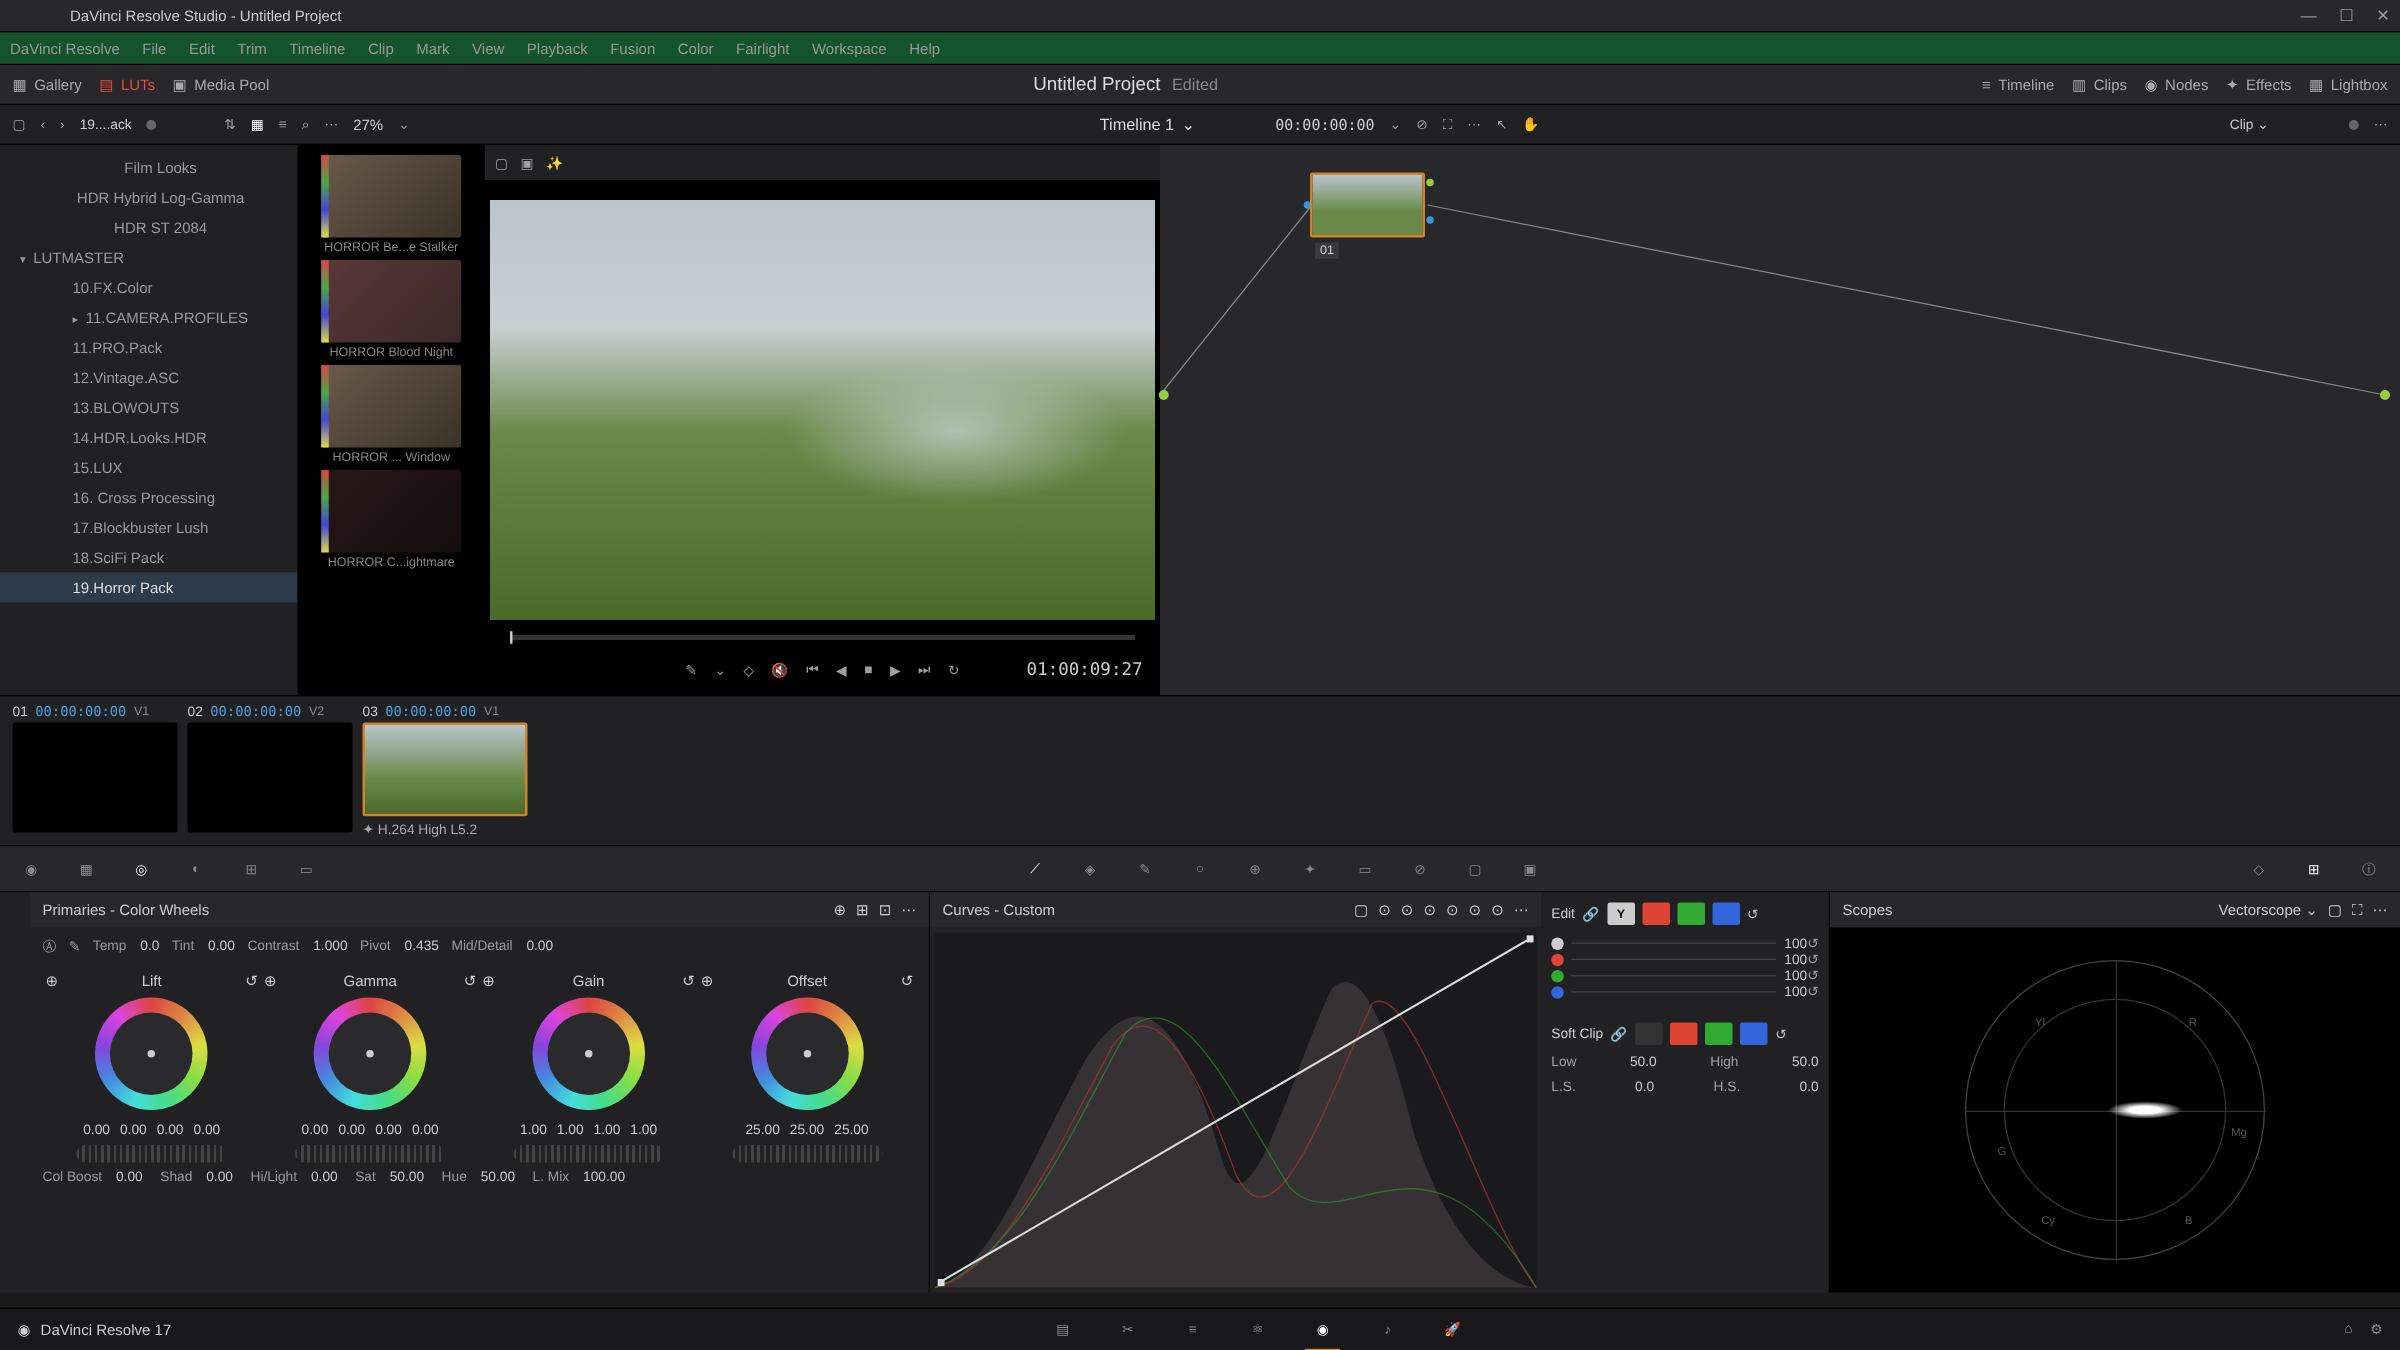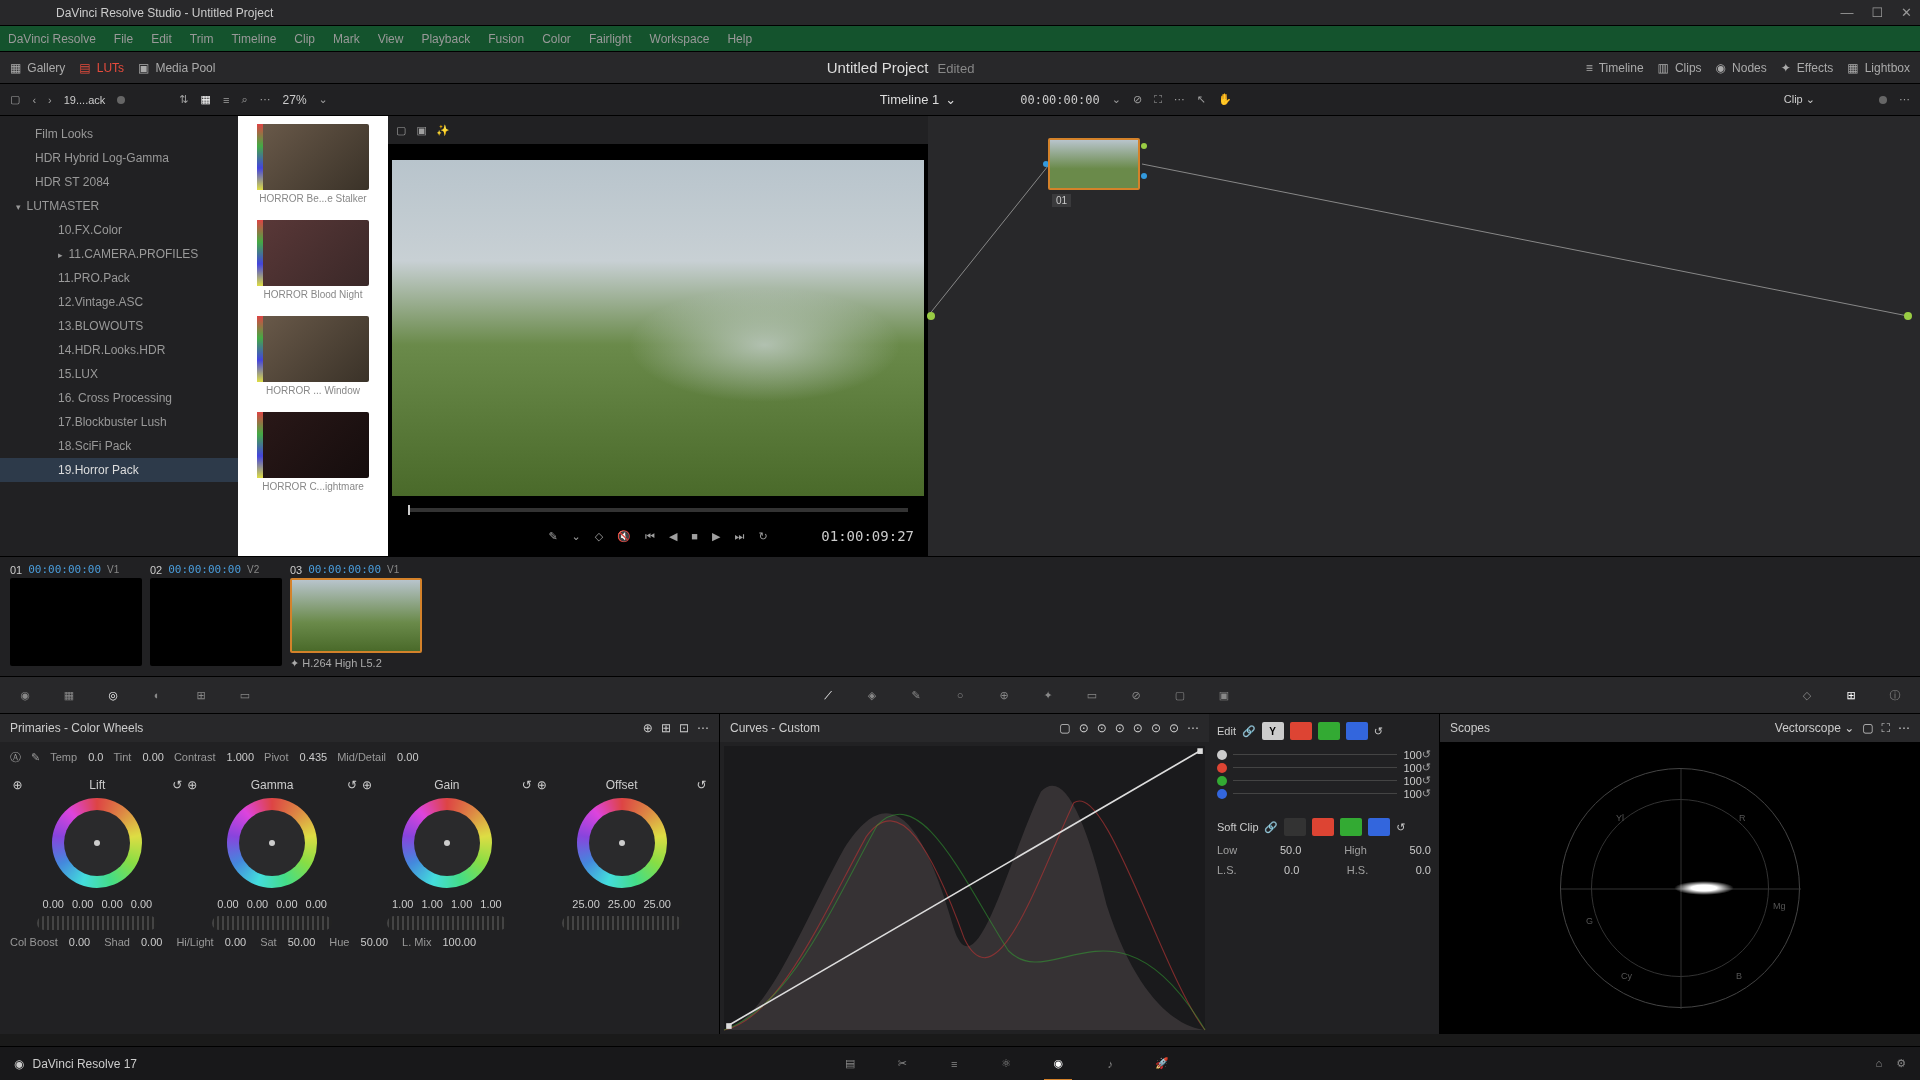--- a/index.html
+++ b/index.html
@@ -28,28 +28,28 @@
 .subtool .zoom { font-size: 12px; color: #ccc; }
 .subtool .timeline-sel { font-size: 13px; color: #ddd; display: flex; align-items: center; gap: 6px; }
 .subtool .timecode { font-size: 12px; color: #ccc; font-family: monospace; }
 
 
 .main { display: flex; height: 440px; background: #1a1a1a; }
 
 
 .lut-tree { width: 238px; background: #212123; padding: 6px 0; overflow: hidden; }
 .lut-tree .item { padding: 5px 16px; font-size: 12px; color: #999; cursor: pointer; }
-.lut-tree .item.sub { padding-left: 35px; }
+.lut-tree .item.sub { padding-left: 35px; text-align: center; }
 .lut-tree .item.sub2 { padding-left: 58px; }
 .lut-tree .item.sel { background: #2d3a4a; color: #ddd; }
 .lut-tree .item.expand::before { content: "▾"; margin-right: 6px; font-size: 9px; }
 .lut-tree .item.collapse::before { content: "▸"; margin-right: 6px; font-size: 9px; }
 
 
-.lut-thumbs { width: 150px; background: #ffffff; padding: 8px; display: flex; flex-direction: column; gap: 16px; overflow: hidden; }
+.lut-thumbs { width: 150px; background: #000000; padding: 8px; display: flex; flex-direction: column; gap: 4px; overflow: hidden; }
 .lut-thumb { display: flex; flex-direction: column; align-items: center; }
 .lut-thumb .img { width: 112px; height: 66px; background: linear-gradient(135deg,#5a3838 0%,#3a2828 100%); border-radius: 2px; position: relative; }
 .lut-thumb .img.norm { background: linear-gradient(135deg,#6a5a4a 0%,#3a3228 100%); }
 .lut-thumb .img.dark { background: linear-gradient(135deg,#2a1818 0%,#150d0d 100%); }
 .lut-thumb .img::before { content:""; position:absolute; left:0; top:0; bottom:0; width:6px; background: linear-gradient(180deg,#d44,#4a4,#44d,#dd4); }
 .lut-thumb .lbl { font-size: 10px; color: #888; margin-top: 3px; text-align:center; }
 
 
 .viewer-area { width: 540px; background: #1a1a1a; display: flex; flex-direction: column; }
 .viewer-tools { height: 28px; display: flex; align-items: center; padding: 0 8px; gap: 10px; background: #212123; }
@@ -82,21 +82,21 @@
 
 .midtool { height: 38px; background: #28282a; display: flex; align-items: center; padding: 0 14px; border-top:1px solid #000; border-bottom:1px solid #000; justify-content:space-between; }
 .midtool .grp { display:flex; align-items:center; gap: 22px; }
 .midtool .iconbtn { width:22px; height:22px; display:flex; align-items:center; justify-content:center; color:#888; cursor:pointer; }
 .midtool .iconbtn.active { color:#fff; }
 
 
 .panels { display:flex; height: 320px; background:#212123; }
 
 
-.prim { width: 720px; display:flex; flex-direction:column; border-right:1px solid #000; }
+.prim { width: 720px; display:flex; flex-direction:column; border-right:1px solid #000;margin-left:24px; }
 .panel-hdr { height:28px; display:flex; align-items:center; padding:0 10px; justify-content:space-between; background:#28282a; font-size:12px; color:#ccc; }
 .panel-hdr .tools { display:flex; gap:8px; }
 .prim .paramrow { height:30px; display:flex; align-items:center; padding:0 10px; gap:10px; font-size:11px; color:#999; }
 .prim .paramrow .p { display:flex; align-items:center; gap:4px; }
 .prim .paramrow .p .v { color:#ccc; }
 .prim .wheels { display:flex; justify-content:space-around; padding: 6px 10px 0; }
 .wheel { display:flex; flex-direction:column; align-items:center; width:170px; }
 .wheel .whdr { display:flex; align-items:center; justify-content:space-between; width:100%; font-size:12px; color:#ccc; margin-bottom:6px; }
 .wheel .circle { width:90px; height:90px; border-radius:50%; background: conic-gradient(#d44,#d84,#dd4,#8d4,#4d8,#4dd,#48d,#84d,#d4d,#d44); position:relative; }
 .wheel .circle::after { content:""; position:absolute; inset:12px; border-radius:50%; background:#2a2a2c; }

